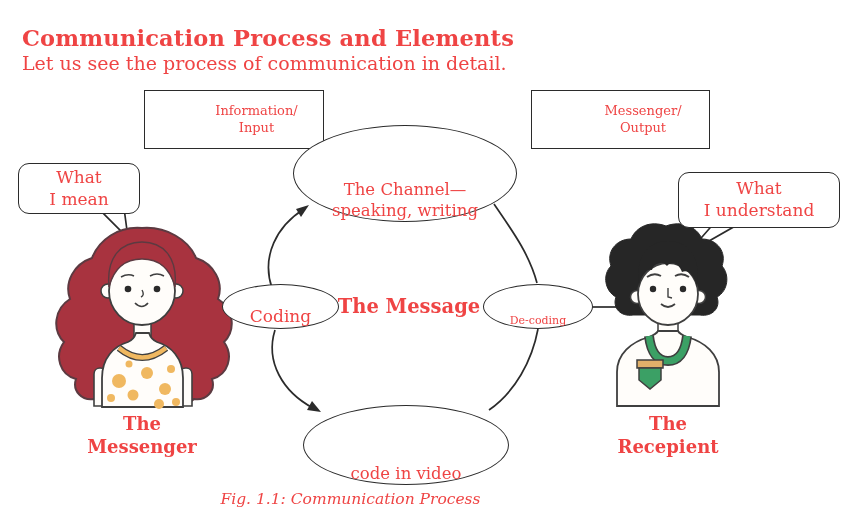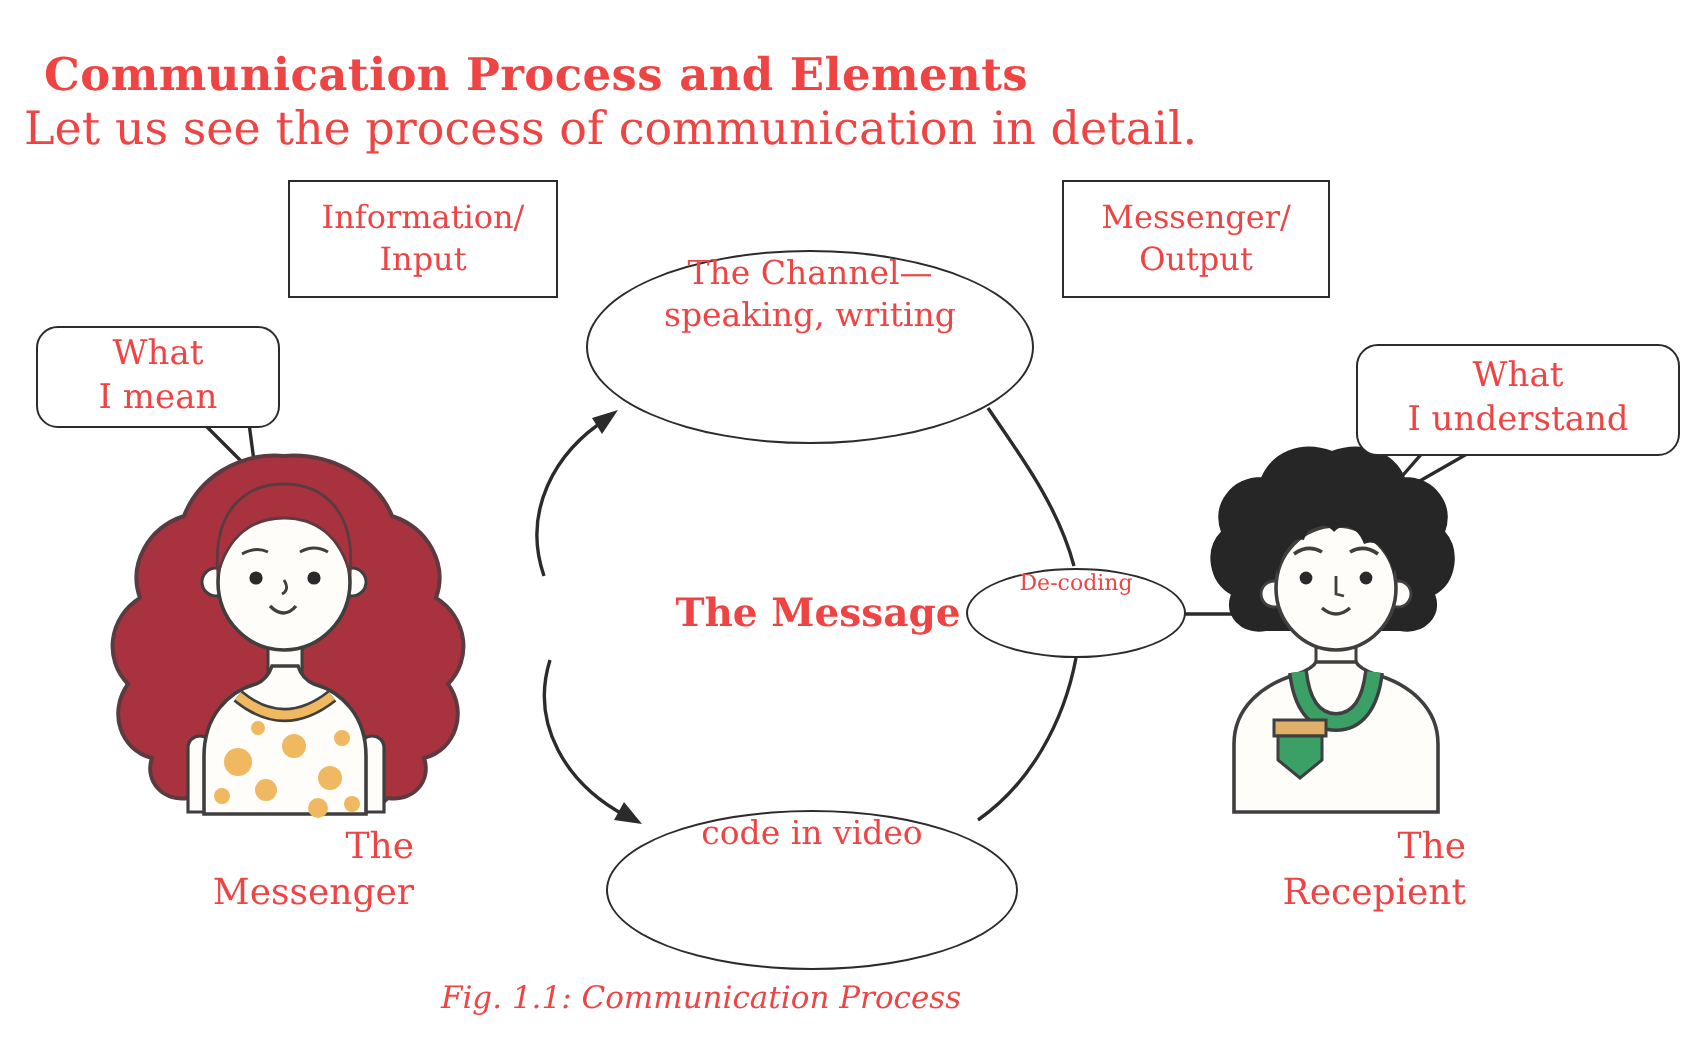--- a/index.html
+++ b/index.html
@@ -2,39 +2,39 @@
 <html><head>
 <meta charset="utf-8">
 <style>
   html,body{margin:0;padding:0;background:#fff;}
   #page{
     position:relative;width:852px;height:523px;background:#ffffff;overflow:hidden;
     font-family:"DejaVu Serif", serif;color:#ef4444;
   }
   #diagram-svg{position:absolute;left:0;top:0;z-index:1;}
   .page-title{position:absolute;left:22px;top:10px;font-size:22.5px;font-weight:bold;letter-spacing:.2px;z-index:2;}
-  .page-subtitle{position:absolute;left:12px;top:52px;font-size:23px;z-index:2;}
+  .page-subtitle{position:absolute;left:22px;top:52px;font-size:19px;z-index:2;}
   .box{
     position:absolute;border:1.6px solid #2b2b2b;background:#fff;z-index:2;
     display:flex;flex-direction:column;align-items:center;justify-content:center;
-    text-align:center;font-size:16px;line-height:1.28;
+    text-align:center;font-size:13px;line-height:1.28;padding-left:45px;
   }
   .ellipse{
     position:absolute;border:1.7px solid #2b2b2b;border-radius:50%;background:#fff;z-index:2;
-    display:flex;flex-direction:column;align-items:center;justify-content:flex-start;
+    display:flex;flex-direction:column;align-items:center;justify-content:flex-end;
     text-align:center;font-size:16.5px;line-height:1.28;
   }
   .bubble{
     position:absolute;border:1.8px solid #2b2b2b;border-radius:11px;background:#fff;z-index:3;
     display:flex;flex-direction:column;align-items:center;justify-content:center;
     text-align:center;font-size:17px;line-height:1.28;
   }
   .message-label{position:absolute;left:337px;top:295px;width:144px;text-align:center;
     font-size:19.5px;font-weight:bold;z-index:2;}
-  .figure-label{position:absolute;font-weight:normal;text-align:right;font-size:18px;line-height:1.3;z-index:2;}
+  .figure-label{position:absolute;font-weight:bold;text-align:center;font-size:18px;line-height:1.3;z-index:2;}
   .caption{position:absolute;left:0;top:490px;width:701px;text-align:center;
     font-style:italic;font-size:15.5px;z-index:2;}
   .stack span{display:block;}
 </style>
 </head>
 <body>
 
 <div id="page">
 
   <svg id="diagram-svg" width="852" height="523" viewBox="0 0 852 523">
@@ -123,20 +123,23 @@
   </div>
   <div class="bubble stack" style="left:678px;top:172px;width:160px;height:54px;">
     <span>What</span>
     <span>I understand</span>
   </div>
 
   <div class="ellipse stack" style="left:293px;top:125px;width:222px;height:95px;">
     <span>The Channel—</span>
     <span>speaking, writing</span>
   </div>
+  <div class="ellipse" style="left:222px;top:284px;width:115px;height:43px;font-size:17px;">
+    <span>Coding</span>
+  </div>
   <div class="ellipse" style="left:483px;top:284px;width:108px;height:43px;font-size:11px;">
     <span>De-coding</span>
   </div>
   <div class="message-label">The Message</div>
   <div class="ellipse stack" style="left:303px;top:405px;width:204px;height:78px;">
     <span>code in video</span>
   </div>
 
   <div class="figure-label stack" style="left:77px;top:412px;width:130px;">
     <span>The</span>

